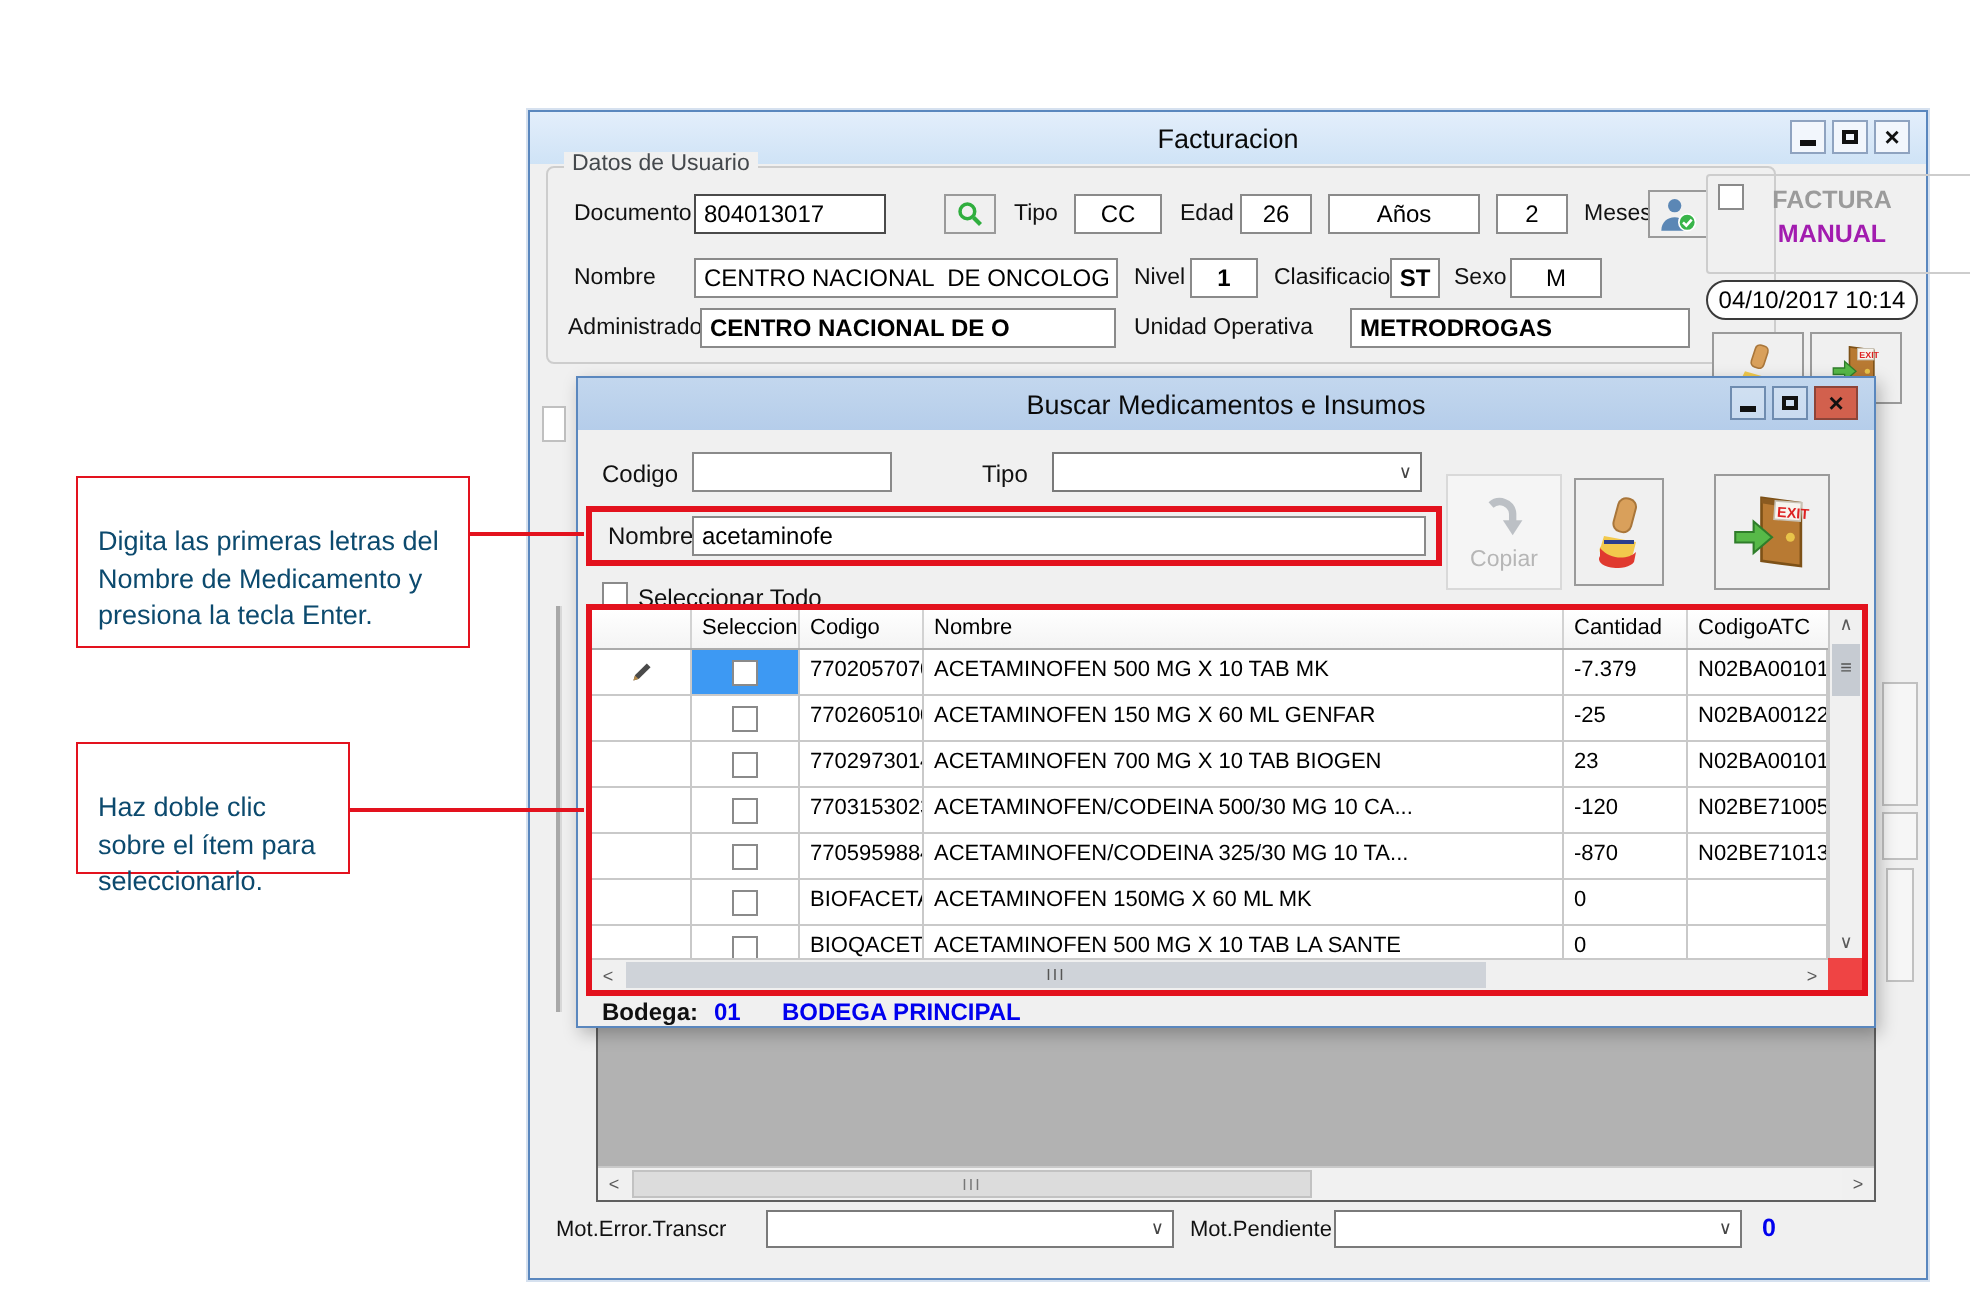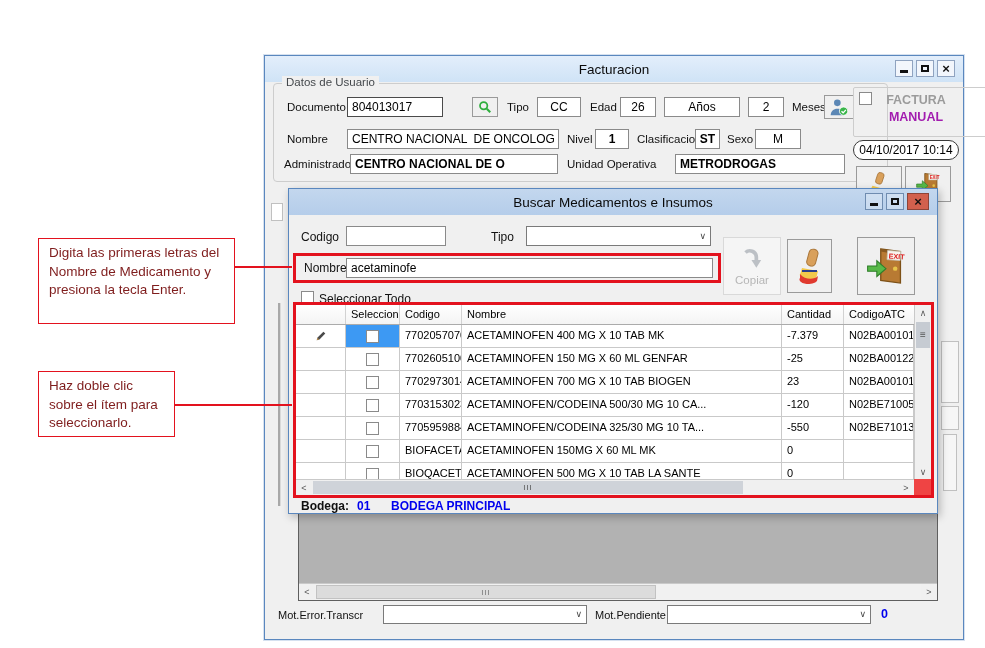--- a/index.html
+++ b/index.html
@@ -32,22 +32,22 @@
   .fld.bold{font-weight:bold;}
   input.fld{font-family:inherit;color:#000;}
   .groupbox{position:absolute;border:1px solid #cdcdcd;border-radius:4px;padding-left:36px;}
   .legend{position:absolute;top:-8px;left:8px;background:#f0f0f0;padding:0 4px;font-size:11.5px;color:#44484c;}
   .cbx{display:inline-block;width:13px;height:13px;background:#fff;border:1px solid #8a8a8a;box-sizing:border-box;vertical-align:middle;}
   .btn{position:absolute;background:#f0f0f0;border:1px solid #9a9a9a;box-sizing:border-box;display:flex;align-items:center;justify-content:center;cursor:default;}
   .combo{position:absolute;background:#fff;border:1px solid #7a7a7a;box-sizing:border-box;display:flex;align-items:center;justify-content:flex-end;padding-right:4px;}
   .chev{font-size:9px;color:#444;line-height:1;}
   .blue{color:var(--accent-blue);font-weight:bold;}
   
-  .callout{position:absolute;border:1px solid var(--highlight-red);background:#fff;color:#7f1d1d;
-           font-size:13.5px;line-height:1.38;padding:5px 10px;box-sizing:border-box;}
+  .callout{position:absolute;border:1px solid var(--highlight-red);background:#fff;color:#0c4a6e;
+           font-size:13.5px;line-height:1.38;padding:23px 10px;box-sizing:border-box;}
   .connector{position:absolute;height:2px;background:var(--highlight-red);}
   .redbox{position:absolute;border:3px solid var(--highlight-red);box-sizing:border-box;}
   
   .grid{position:absolute;inset:0;background:#ef4444;overflow:hidden;}
   .ghead{display:flex;height:20px;background:linear-gradient(#ffffff,#f4f4f4);border-bottom:1px solid #ababab;box-sizing:border-box;}
   .hcell{font-size:11px;padding:3px 0 0 5px;border-right:1px solid #d2d2d2;box-sizing:border-box;overflow:hidden;white-space:nowrap;}
   .grid-rows{overflow:hidden;height:154px;}
   .grid-row{display:flex;height:23px;background:#fff;}
   .cell{border-right:1px solid #c9c9c9;border-bottom:1px solid #c9c9c9;box-sizing:border-box;
         font-size:11px;padding:4px 0 0 5px;overflow:hidden;white-space:nowrap;}
@@ -254,21 +254,21 @@
     <div class="cell c-ind">
       <svg class="pencil" width="12" height="12" viewBox="0 0 14 14">
         <path d="M2 12 l1-3.2 6.8-6.8 2.2 2.2-6.8 6.8z" fill="#4a4a4a"></path>
         <path d="M2 12 l3-.9 -2.1-2.1z" fill="#b58a4a"></path>
       </svg>
     </div>
     <div class="cell c-sel">
       <span class="cbx"></span>
     </div>
     <div class="cell c-cod">7702057070...</div>
-    <div class="cell c-nom">ACETAMINOFEN 400 MG X 10 TAB MK</div>
+    <div class="cell c-nom">ACETAMINOFEN 500 MG X 10 TAB MK</div>
     <div class="cell c-can">-7.379</div>
     <div class="cell c-atc">N02BA001011</div>
   </div>
 
   <div class="grid-row">
     <div class="cell c-ind">
       <svg class="pencil" width="12" height="12" viewBox="0 0 14 14">
         <path d="M2 12 l1-3.2 6.8-6.8 2.2 2.2-6.8 6.8z" fill="#4a4a4a"></path>
         <path d="M2 12 l3-.9 -2.1-2.1z" fill="#b58a4a"></path>
       </svg>
@@ -319,21 +319,21 @@
       <svg class="pencil" width="12" height="12" viewBox="0 0 14 14">
         <path d="M2 12 l1-3.2 6.8-6.8 2.2 2.2-6.8 6.8z" fill="#4a4a4a"></path>
         <path d="M2 12 l3-.9 -2.1-2.1z" fill="#b58a4a"></path>
       </svg>
     </div>
     <div class="cell c-sel">
       <span class="cbx"></span>
     </div>
     <div class="cell c-cod">7705959884...</div>
     <div class="cell c-nom">ACETAMINOFEN/CODEINA 325/30 MG 10 TA...</div>
-    <div class="cell c-can">-550</div>
+    <div class="cell c-can">-870</div>
     <div class="cell c-atc">N02BE71013011</div>
   </div>
 
   <div class="grid-row">
     <div class="cell c-ind">
       <svg class="pencil" width="12" height="12" viewBox="0 0 14 14">
         <path d="M2 12 l1-3.2 6.8-6.8 2.2 2.2-6.8 6.8z" fill="#4a4a4a"></path>
         <path d="M2 12 l3-.9 -2.1-2.1z" fill="#b58a4a"></path>
       </svg>
     </div>

